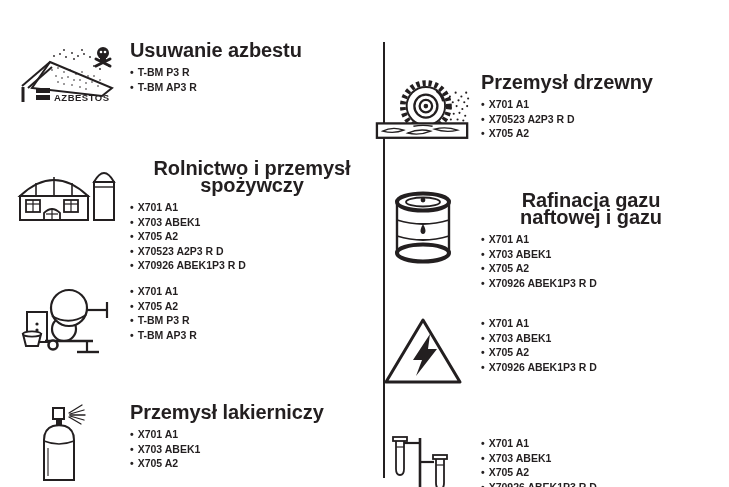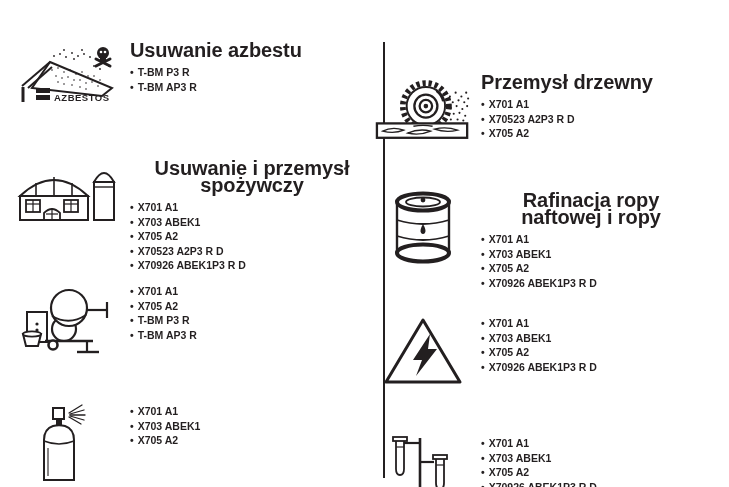--- a/index.html
+++ b/index.html
@@ -165,21 +165,21 @@
         <path class="ink-stroke" stroke-width="1.8" d="M28,60 V53 Q36,45 44,53 V60"></path>
         <line class="ink-stroke" stroke-width="1.2" x1="36" y1="48" x2="36" y2="60"></line>
         <line class="ink-stroke" stroke-width="1.2" x1="30" y1="54" x2="42" y2="54"></line>
 
         <rect class="ink-stroke white-fill" stroke-width="2" x="78" y="22" width="20" height="38"></rect>
         <path class="ink-stroke white-fill" stroke-width="2" d="M78,22 Q88,4 98,22 Z"></path>
         <line class="ink-stroke" stroke-width="1.4" x1="78" y1="27" x2="98" y2="27"></line>
       </svg>
     </div>
     <div class="text-box">
-      <h3 class="sec-title">Usuwanie i przemysł spożywczy</h3>
+      <h3 class="sec-title">Rolnictwo i przemysł spożywczy</h3>
       <div class="items">
           <div class="item"><span class="bullet">•</span><span>X701 A1</span></div>
           <div class="item"><span class="bullet">•</span><span>X703 ABEK1</span></div>
           <div class="item"><span class="bullet">•</span><span>X705 A2</span></div>
           <div class="item"><span class="bullet">•</span><span>X70523 A2P3 R D</span></div>
           <div class="item"><span class="bullet">•</span><span>X70926 ABEK1P3 R D</span></div>
         </div>
     </div>
   </section>
 
@@ -233,20 +233,21 @@
 
         <rect class="ink-stroke white-fill" stroke-width="2" x="17" y="6" width="11" height="11"></rect>
         <rect class="ink-fill" x="20" y="17" width="6" height="6"></rect>
 
         <path class="ink-stroke white-fill" stroke-width="2" d="M8,78 V38 Q8,27 17,24 Q23,22.5 29,24 Q38,27 38,38 V78 Z"></path>
         <path class="ink-stroke" stroke-width="1.5" d="M8,39 Q23,45 38,39"></path>
         <line class="ink-stroke" stroke-width="1.1" x1="12" y1="46" x2="12" y2="74"></line>
       </svg>
     </div>
     <div class="text-box">
+      <h3 class="sec-title">Przemysł lakierniczy</h3>
       <div class="items">
           <div class="item"><span class="bullet">•</span><span>X701 A1</span></div>
           <div class="item"><span class="bullet">•</span><span>X703 ABEK1</span></div>
           <div class="item"><span class="bullet">•</span><span>X705 A2</span></div>
         </div>
     </div>
   </section>
 
   <section class="sec col-right" style="top:42px">
     <div class="icon-box">
@@ -311,21 +312,21 @@
         <path class="ink-fill" d="M32,34 C28.8,39.5 28.6,43.5 32,44 C35.4,43.5 35.2,39.5 32,34 Z"></path>
 
         <ellipse class="ink-stroke white-fill" stroke-width="4" cx="32" cy="12" rx="26" ry="8.5"></ellipse>
         <ellipse class="ink-stroke" stroke-width="1.8" cx="32" cy="12" rx="17" ry="4.5"></ellipse>
         <circle class="ink-fill" cx="32" cy="10" r="2.4"></circle>
 
         <ellipse class="ink-stroke white-fill" stroke-width="4" cx="32" cy="63" rx="26" ry="8.5"></ellipse>
       </svg>
     </div>
     <div class="text-box">
-      <h3 class="sec-title">Rafinacja ropy naftowej i ropy</h3>
+      <h3 class="sec-title">Rafinacja gazu naftowej i gazu</h3>
       <div class="items">
           <div class="item"><span class="bullet">•</span><span>X701 A1</span></div>
           <div class="item"><span class="bullet">•</span><span>X703 ABEK1</span></div>
           <div class="item"><span class="bullet">•</span><span>X705 A2</span></div>
           <div class="item"><span class="bullet">•</span><span>X70926 ABEK1P3 R D</span></div>
         </div>
     </div>
   </section>
 
   <section class="sec col-right" style="top:284px">

